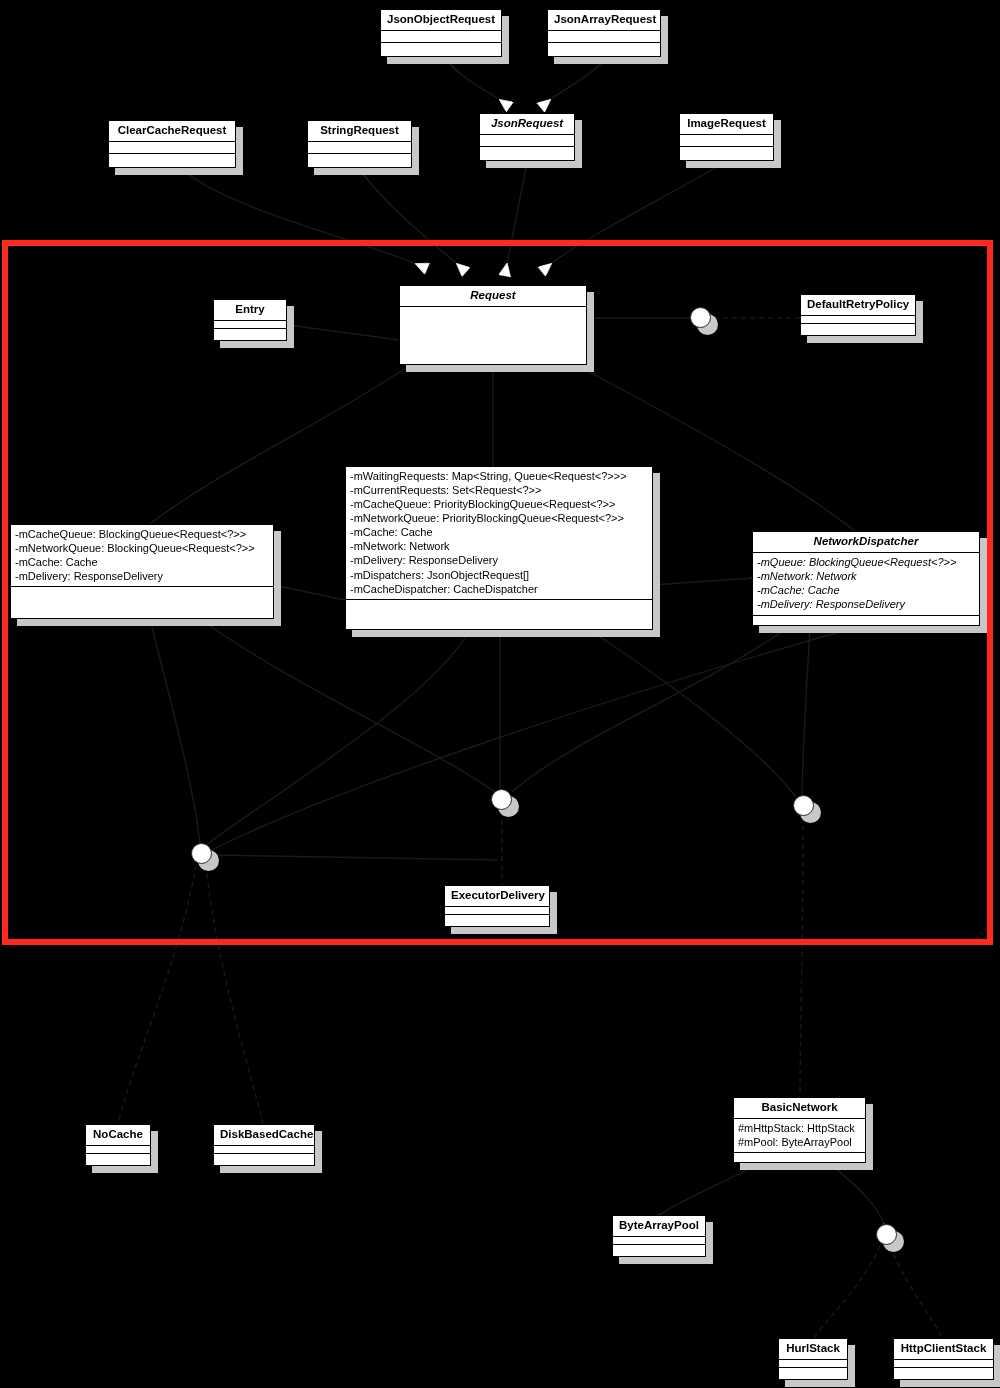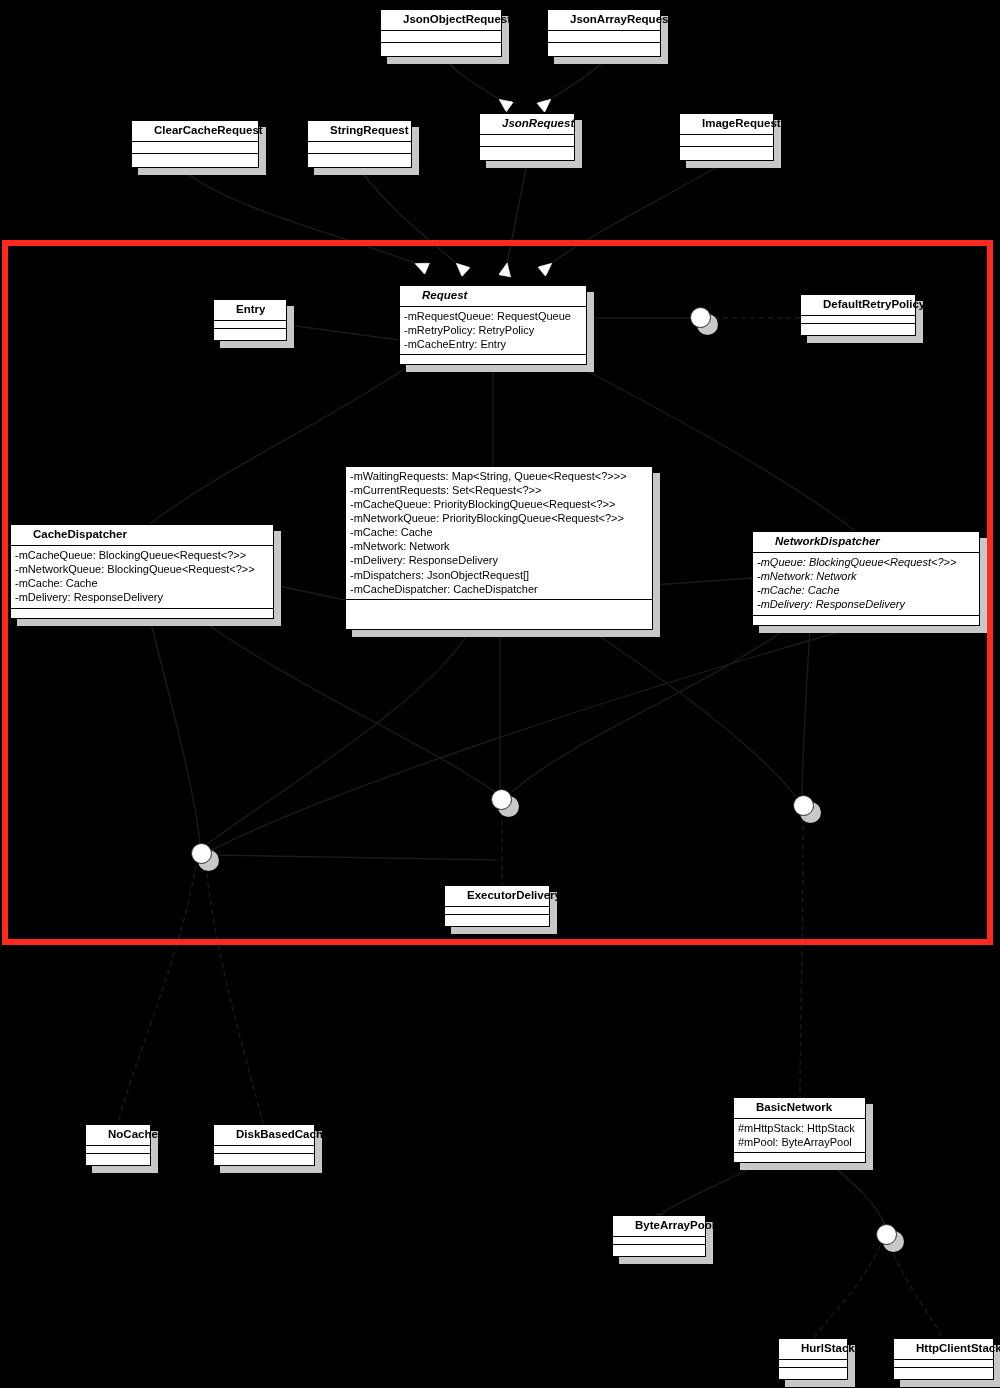--- a/index.html
+++ b/index.html
@@ -49,25 +49,25 @@
     position:relative;
     background:#ffffff;
     border:1px solid #000000;
     box-sizing:border-box;
     width:100%;
     height:100%;
     display:flex;
     flex-direction:column;
   }
   .uml-class .cname{
-    text-align:left;
+    text-align:center;
     font-size:11.5px;
     font-weight:bold;
     color:#000;
-    padding:3px 6px 4px 22px;
+    padding:3px 6px 4px 6px;
     border-bottom:1px solid #000;
     line-height:1.15;
     white-space:nowrap;
   }
   .uml-class.abstract .cname{ font-style:italic; }
   .uml-class .attrs{
     border-bottom:1px solid #000;
     padding:2px 4px 3px 4px;
     font-size:11px;
     color:#000;
@@ -180,21 +180,21 @@
         </div>
       </div>
       <div class="uml-class" style="left: 547px; top: 9px; width: 114px; height: 48px;">
         <div class="shadow"></div>
         <div class="body">
           <div class="cname">JsonArrayRequest</div>
           <div class="attrs empty"></div>
           <div class="ops"></div>
         </div>
       </div>
-      <div class="uml-class" style="left: 131px; top: 120px; width: 128px; height: 48px;">
+      <div class="uml-class" style="left: 108px; top: 120px; width: 128px; height: 48px;">
         <div class="shadow"></div>
         <div class="body">
           <div class="cname">ClearCacheRequest</div>
           <div class="attrs empty"></div>
           <div class="ops"></div>
         </div>
       </div>
       <div class="uml-class" style="left: 307px; top: 120px; width: 105px; height: 48px;">
         <div class="shadow"></div>
         <div class="body">
@@ -224,25 +224,20 @@
         <div class="body">
           <div class="cname">Entry</div>
           <div class="attrs empty"></div>
           <div class="ops"></div>
         </div>
       </div>
       <div class="uml-class abstract" style="left: 399px; top: 285px; width: 188px; height: 80px;">
         <div class="shadow"></div>
         <div class="body">
           <div class="cname">Request</div>
-          <div class="attrs">
-            <div>-mRequestQueue: RequestQueue</div>
-            <div>-mRetryPolicy: RetryPolicy</div>
-            <div>-mCacheEntry: Entry</div>
-          </div>
           <div class="ops"></div>
         </div>
       </div>
       <div class="uml-class" style="left: 800px; top: 294px; width: 116px; height: 42px;">
         <div class="shadow"></div>
         <div class="body">
           <div class="cname">DefaultRetryPolicy</div>
           <div class="attrs empty"></div>
           <div class="ops"></div>
         </div>
@@ -260,21 +255,20 @@
             <div>-mDelivery: ResponseDelivery</div>
             <div>-mDispatchers: JsonObjectRequest[]</div>
             <div>-mCacheDispatcher: CacheDispatcher</div>
           </div>
           <div class="ops"></div>
         </div>
       </div>
       <div class="uml-class" style="left: 10px; top: 524px; width: 264px; height: 95px;">
         <div class="shadow"></div>
         <div class="body">
-          <div class="cname">CacheDispatcher</div>
           <div class="attrs">
             <div>-mCacheQueue: BlockingQueue&lt;Request&lt;?&gt;&gt;</div>
             <div>-mNetworkQueue: BlockingQueue&lt;Request&lt;?&gt;&gt;</div>
             <div>-mCache: Cache</div>
             <div>-mDelivery: ResponseDelivery</div>
           </div>
           <div class="ops"></div>
         </div>
       </div>
       <div class="uml-class" style="left: 752px; top: 531px; width: 228px; height: 95px; font-style: italic;">

